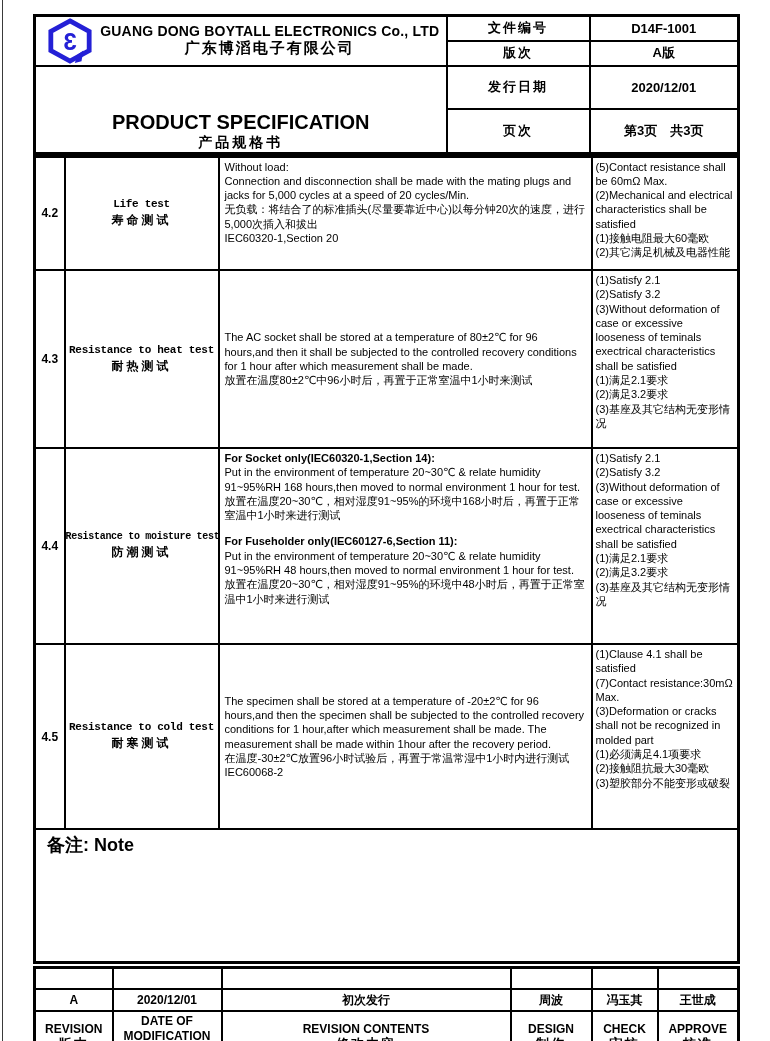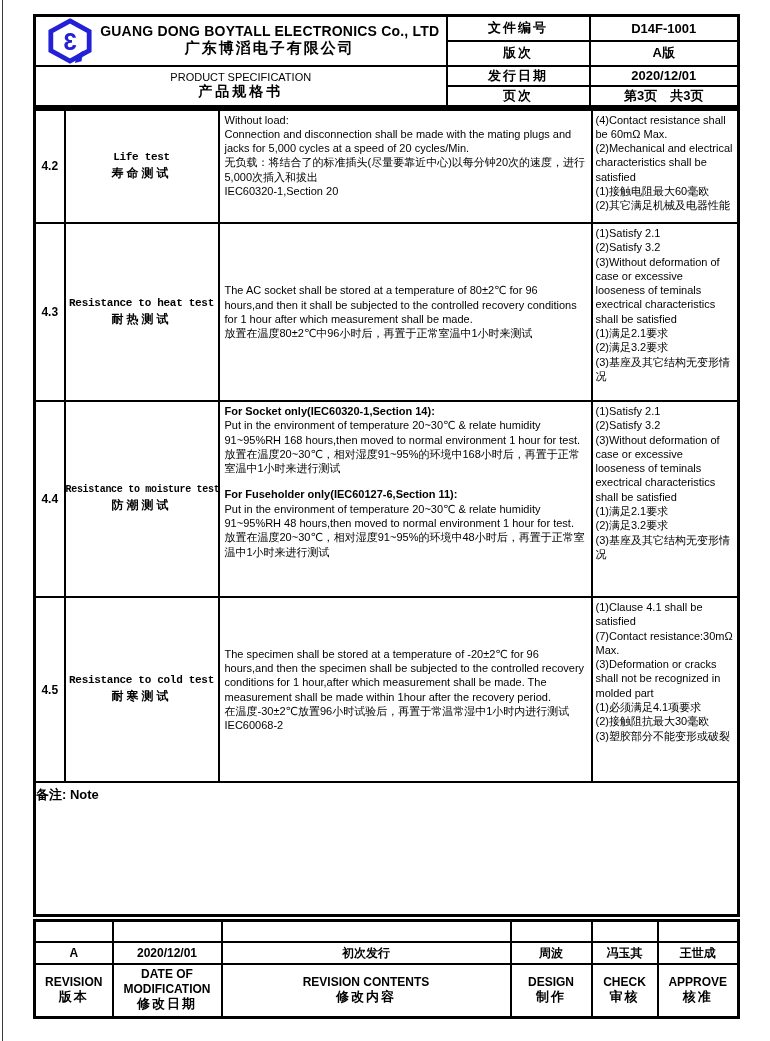--- a/index.html
+++ b/index.html
@@ -16,21 +16,21 @@
   
   .header-table { border:3px solid #000; }
   .header-table td { text-align:center; vertical-align:middle; }
   .hrow-lg { height:25px; }
   .hrow-sm { height:20px; }
   .company-cell { position:relative; }
   .logo { position:absolute; left:9px; top:50%; transform:translateY(-50%); }
   .company-text { margin-left:58px; }
   .company-en { font-size:14px; font-weight:700; letter-spacing:0.2px; }
   .company-cn { font-size:15px; font-weight:700; letter-spacing:2px; }
-  .title-en { font-size:11px; font-weight:400; }
+  .title-en { font-size:20px; font-weight:700;margin-top:44px; }
   .title-cn { font-size:14px; font-weight:700; letter-spacing:3px; }
   .f-label { font-size:13px; font-weight:700; letter-spacing:2px; }
   .f-value { font-size:13px; font-weight:700; white-space:pre-wrap; }
 
   
   .spec-table { border:3px solid #000; }
   .cell-no { text-align:center; vertical-align:middle; font-size:12px; font-weight:700;margin-left:44px; }
   .cell-name { text-align:center; vertical-align:middle;font-family:Liberation Mono, monospace; }
   .cell-name-en { font-size:11px; font-weight:700; white-space:nowrap; letter-spacing:-0.3px; }
   .cell-name-cn { font-size:12px; font-weight:700; letter-spacing:3px; margin-top:2px; }
@@ -40,21 +40,21 @@
   .line.b { font-weight:700; }
   .line.sp { height:12px; }
   #spec-body tr:nth-child(1) { height:114px; }
   #spec-body tr:nth-child(2) { height:178px; }
   #spec-body tr:nth-child(3) { height:196px; }
   #spec-body tr:nth-child(4) { height:185px; }
   #spec-body tr:nth-child(2) .cell-cond,
   #spec-body tr:nth-child(4) .cell-cond { vertical-align:middle; }
   #spec-body tr:nth-child(3) .cell-name-en { font-size:10px; }
   .note-row { height:133px; }
-  .note-cell { vertical-align:top; text-align:left; padding:3px 0; font-size:13px; font-weight:700; white-space:pre-wrap;margin-left:12px; }
+  .note-cell { vertical-align:top; text-align:left; padding:3px 11px; font-size:18px; font-weight:700; white-space:pre-wrap;margin-left:12px; }
 
   
   .rev-table { border:3px solid #000; margin-top:2px; }
   .rev-table td { text-align:center; vertical-align:middle; }
   .rev-empty { height:22px; }
   .rev-entry { height:22px; font-size:12px; font-weight:700; }
   .rev-head { height:53px; }
   .rev-head .en { font-size:12px; font-weight:700; line-height:1.2; }
   .rev-head .cn { font-size:13px; font-weight:700; letter-spacing:2px; line-height:1.3; }
 </style>
@@ -120,21 +120,21 @@
               <div class="cell-name-en">Life test</div>
               <div class="cell-name-cn">寿命测试</div>
             </td>
             <td class="cell-cond">
               <div class="line">Without load:</div>
               <div class="line">Connection and disconnection shall be made with the mating plugs and jacks for 5,000 cycles at a speed of 20 cycles/Min.</div>
               <div class="line">无负载：将结合了的标准插头(尽量要靠近中心)以每分钟20次的速度，进行5,000次插入和拔出</div>
               <div class="line">IEC60320-1,Section 20</div>
             </td>
             <td class="cell-crit">
-              <div class="line">(4)Contact resistance shall be 60mΩ Max.</div>
+              <div class="line">(5)Contact resistance shall be 60mΩ Max.</div>
               <div class="line">(2)Mechanical and electrical characteristics shall be satisfied</div>
               <div class="line">(1)接触电阻最大60毫欧</div>
               <div class="line">(2)其它满足机械及电器性能</div>
             </td>
           </tr>
           <tr>
             <td class="cell-no">4.3</td>
             <td class="cell-name">
               <div class="cell-name-en">Resistance to heat test</div>
               <div class="cell-name-cn">耐热测试</div>

